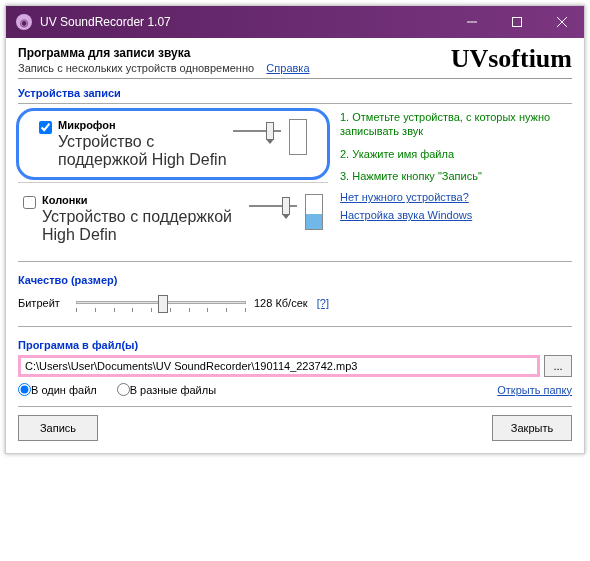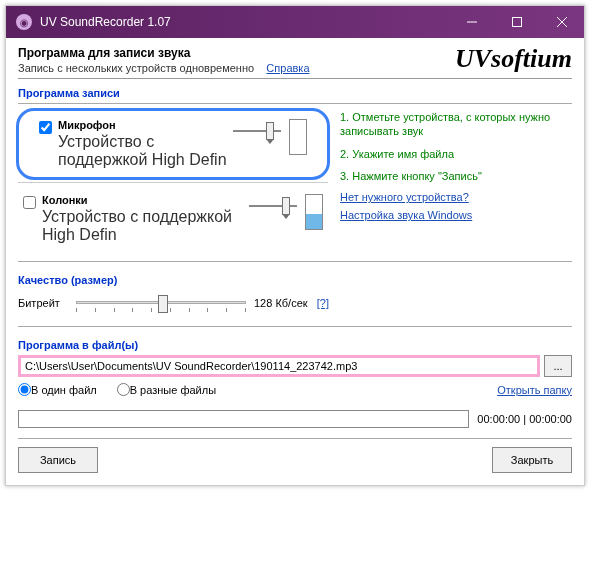--- a/index.html
+++ b/index.html
@@ -8,21 +8,21 @@
 .titlebar { background: #6a2c70; background: linear-gradient(to right, #5a2060, #7a3680); color: #fff; height: 32px; display: flex; align-items: center; padding-left: 10px; }
 .titlebar .title-icon { width: 16px; height: 16px; background: #d4a8e0; border-radius: 50%; margin-right: 8px; display: flex; align-items: center; justify-content: center; font-size: 10px; color: #5a2060; }
 .titlebar .title { flex: 1; font-size: 12px; }
 .titlebar .winbtns { display: flex; }
 .titlebar .winbtn { width: 45px; height: 32px; display: flex; align-items: center; justify-content: center; color: #fff; cursor: pointer; }
 .content { padding: 8px 12px 12px; }
 .header { display: flex; justify-content: space-between; align-items: flex-start; border-bottom: 1px solid #999; padding-bottom: 4px; margin-bottom: 6px; }
 .header-left h2 { font-size: 12px; font-weight: bold; margin-bottom: 2px; }
 .header-left .subtitle { font-size: 11px; color: #333; }
 .link { color: #1a4db5; text-decoration: underline; cursor: pointer; }
-.logo { font-family: "Times New Roman", serif; font-style: italic; font-weight: bold; font-size: 26px; color: #000; margin-top: -2px; }
+.logo { font-family: "Times New Roman", serif; font-weight: bold; font-size: 26px; color: #000; margin-top: -2px; }
 .section-title { color: #0033cc; font-weight: bold; font-size: 11px; margin: 8px 0 4px; }
 .devices-row { display: flex; border-top: 1px solid #aaa; padding-top: 6px; }
 .devices-list { width: 310px; }
 .device { display: flex; align-items: flex-start; padding: 6px 4px; border: 1px solid transparent; position: relative; }
 .device.hilite { border: 3px solid #3b82f6; border-radius: 18px; padding: 8px 20px; margin: -2px; }
 .device input[type=checkbox] { margin-top: 2px; margin-right: 6px; }
 .device .dev-text { flex: 1; }
 .device .dev-name { font-weight: bold; font-size: 11px; }
 .device .dev-desc { font-size: 16px; color: #333; margin-top: 2px; }
 .device .vol-slider { width: 50px; height: 24px; position: relative; margin-right: 6px; display: flex; align-items: center; }
@@ -89,21 +89,21 @@
       <div class="header-left">
         <h2>Программа для записи звука</h2>
         <div class="subtitle">
           <span>Запись с нескольких устройств одновременно</span>&nbsp;&nbsp;&nbsp;
           <span class="link">Справка</span>
         </div>
       </div>
       <div class="logo">UVsoftium</div>
     </div>
 
-    <div class="section-title">Программа записи</div>
+    <div class="section-title">Устройства записи</div>
     <div class="devices-row">
       <div class="devices-list">
         <div class="device hilite">
           <input type="checkbox" checked="" style="">
           <div class="dev-text">
             <div class="dev-name">Микрофон</div>
             <div class="dev-desc">Устройство с поддержкой High Defin</div>
           </div>
           <div class="vol-slider">
               <div class="track">
@@ -179,26 +179,20 @@
             </label>
           <label>
               <input type="radio" name="savemode" style=""> 
               <span>В разные файлы</span>
             </label>
         </div>
         <span class="link">Открыть папку</span>
       </div>
     </div>
 
-    <div class="progress-row">
-      <div class="pbar"></div>
-      <div class="times">
-        <span>00:00:00</span> | <span>00:00:00</span>
-      </div>
-    </div>
 
     <div class="buttons-row">
       <button class="btn">Запись</button>
       <div class="spacer"></div>
       <button class="btn">Закрыть</button>
     </div>
   </div>
 </div>
 
 </body></html>

